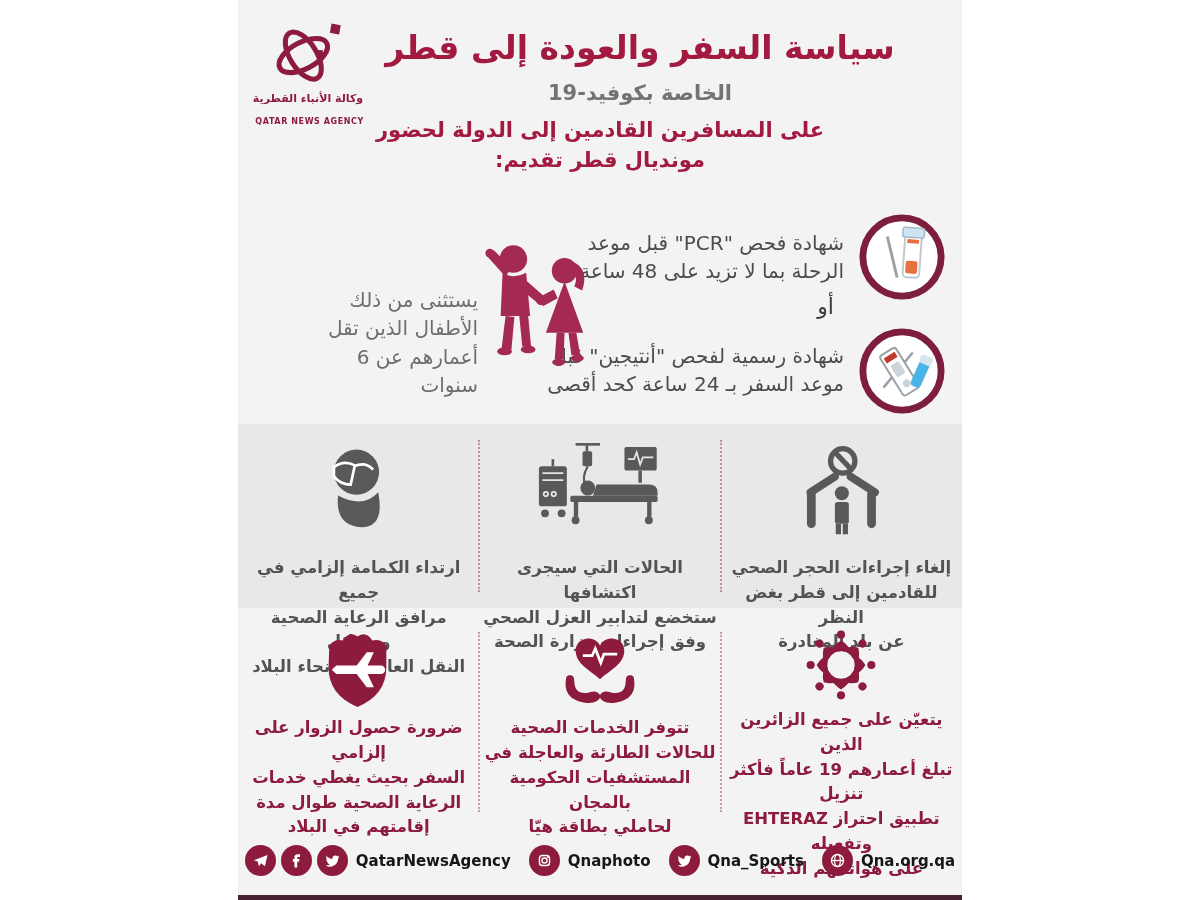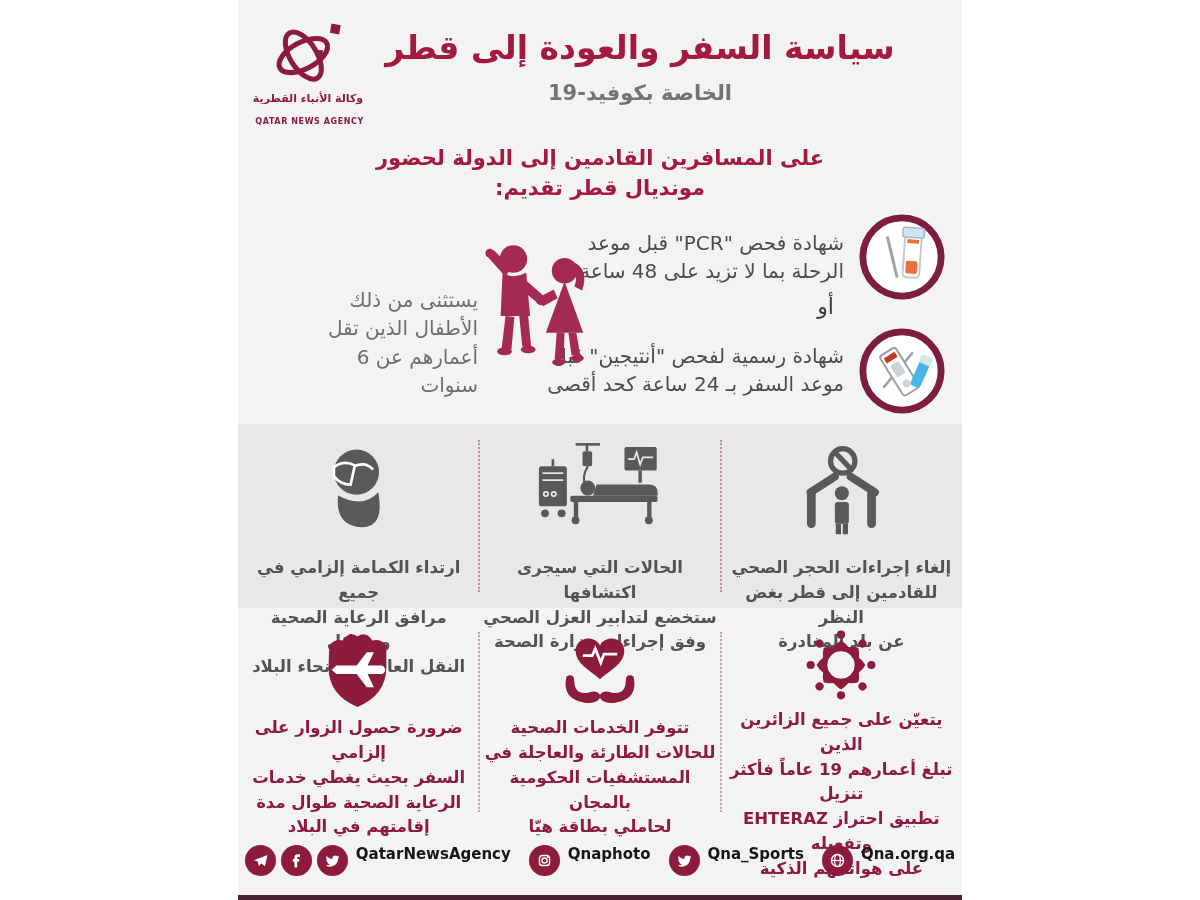--- a/index.html
+++ b/index.html
@@ -6,21 +6,21 @@
   body{width:1200px;height:900px;position:relative;overflow:hidden;
        font-family:"DejaVu Sans","Liberation Sans",sans-serif;}
   .panel{position:absolute;left:238px;top:0;width:724px;height:900px;
          background:#f4f3f4;direction:rtl;}
   .lines{white-space:pre-line;}
 
   
   .header{position:absolute;top:0;left:0;right:0;text-align:center;}
   .title{margin:28px 40px 12px 120px;font-size:33px;font-weight:bold;color:#a31a40;}
   .subtitle{margin:14px 40px 0 120px;font-size:21px;font-weight:bold;color:#737373;}
-  .instruction{margin:38px auto 0;font-size:21px;font-weight:bold;color:#a31a40;
+  .instruction{margin:10px auto 0;font-size:21px;font-weight:bold;color:#a31a40;
                line-height:1.45;width:480px;}
   .logo{position:absolute;top:18px;left:14px;width:112px;text-align:center;}
   .logo svg{display:block;margin:0 auto;}
   .logo-ar{font-size:11px;font-weight:bold;color:#8d1b3d;margin-top:2px;}
   .logo-en{font-size:8px;font-weight:bold;color:#8d1b3d;letter-spacing:0.6px;margin-top:12px;text-align:right;}
 
   
   .requirements{position:absolute;top:208px;left:0;right:0;height:216px;}
   .circle-icon{position:absolute;width:88px;height:88px;}
   .pcr-icon{right:16px;top:5px;}
@@ -48,21 +48,21 @@
             bottom:28px;border-left:2px dotted #c79cab;}
   .band-iconbox{height:96px;display:flex;align-items:center;justify-content:center;}
   .low-band .band-iconbox{height:88px;}
   .band-caption{margin-top:20px;text-align:center;font-size:16.5px;font-weight:bold;
                 color:#525355;line-height:1.5;}
   .low-band .band-caption{color:#8d1b3d;margin-top:6px;}
 
   
   .social{position:absolute;top:845px;left:0;right:0;display:flex;direction:ltr;
           justify-content:center;align-items:center;gap:18px;}
-  .sgroup{display:flex;gap:8px;}
+  .sgroup{display:flex;align-items:center;gap:8px;}
   .scluster{display:flex;align-items:center;gap:5px;}
   .scircle{width:31px;height:31px;border-radius:50%;background:#8d1b3d;
            display:flex;align-items:center;justify-content:center;}
   .slabel{font-size:15px;font-weight:bold;color:#161616;direction:ltr;}
 
   .bottom-strip{position:absolute;left:0;right:0;bottom:0;height:5px;background:#4a2233;}
 </style>
 </head>
 <body>
 

